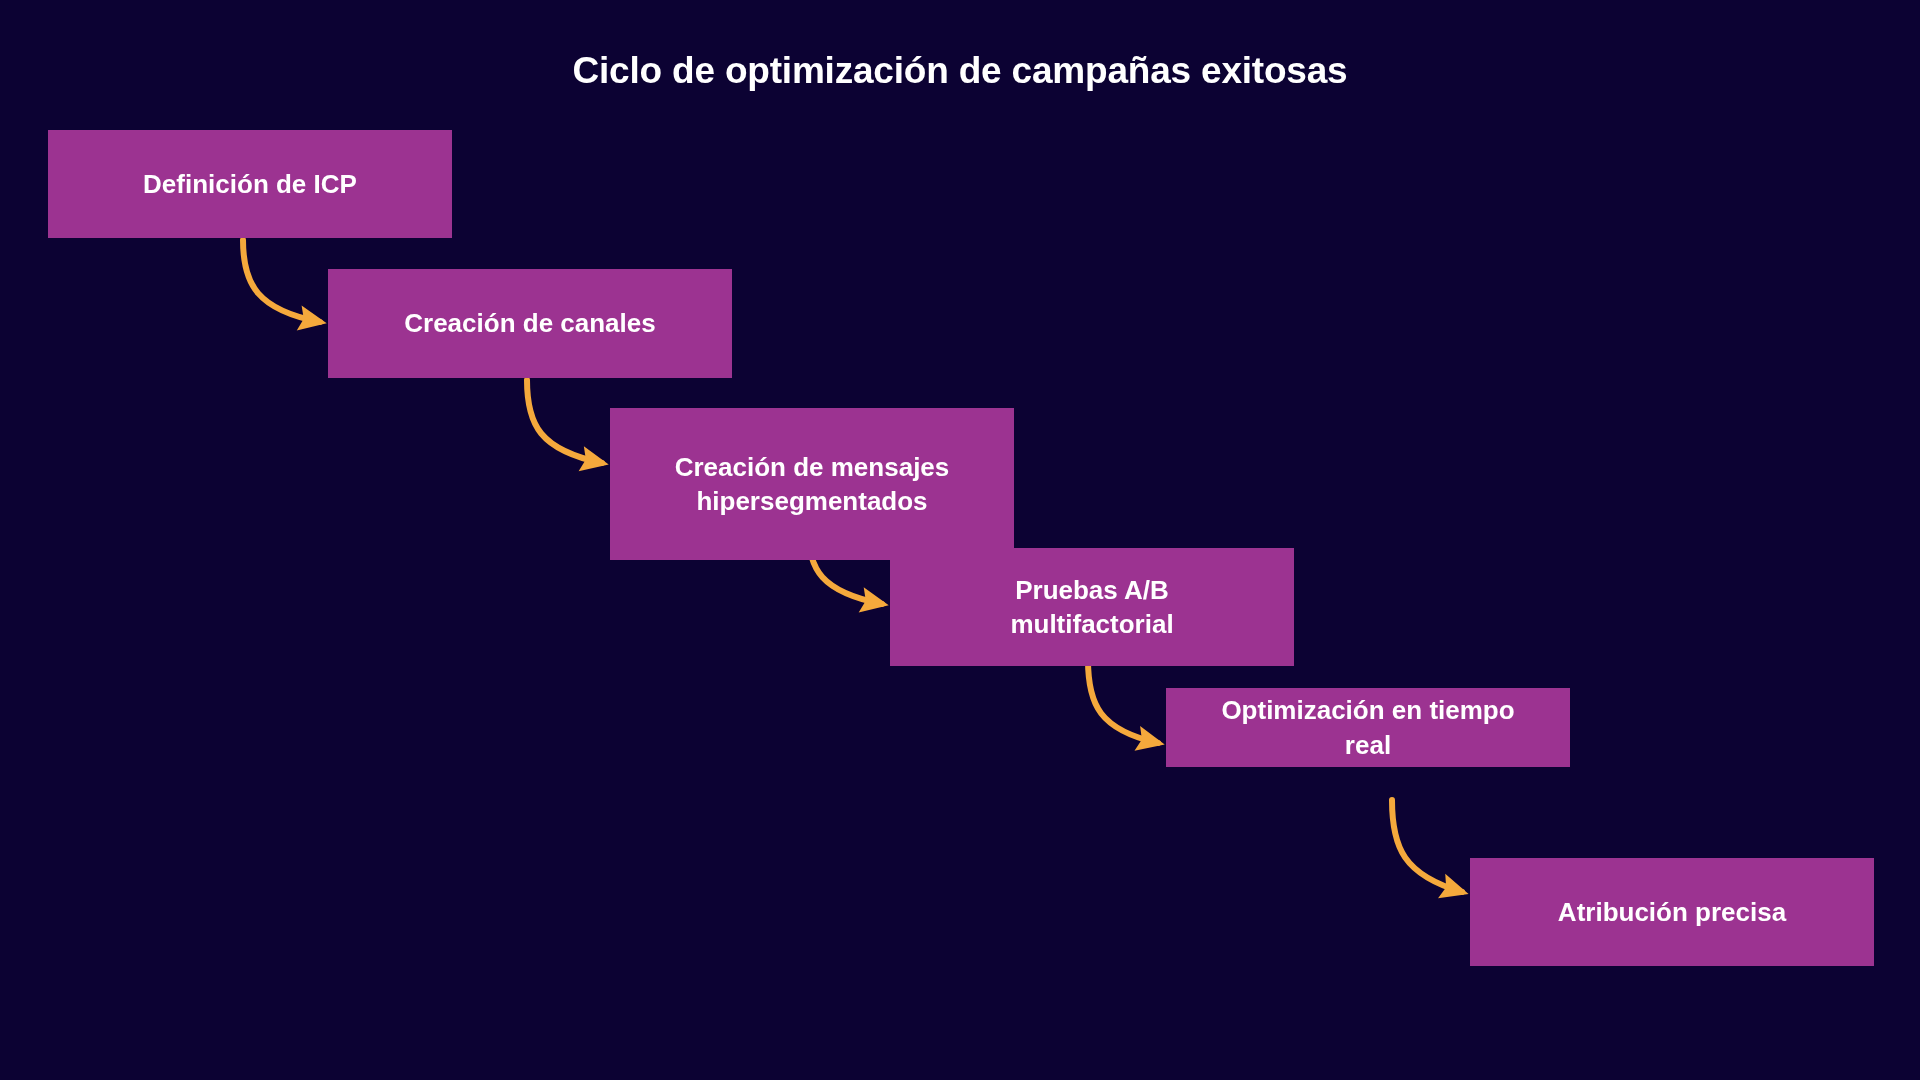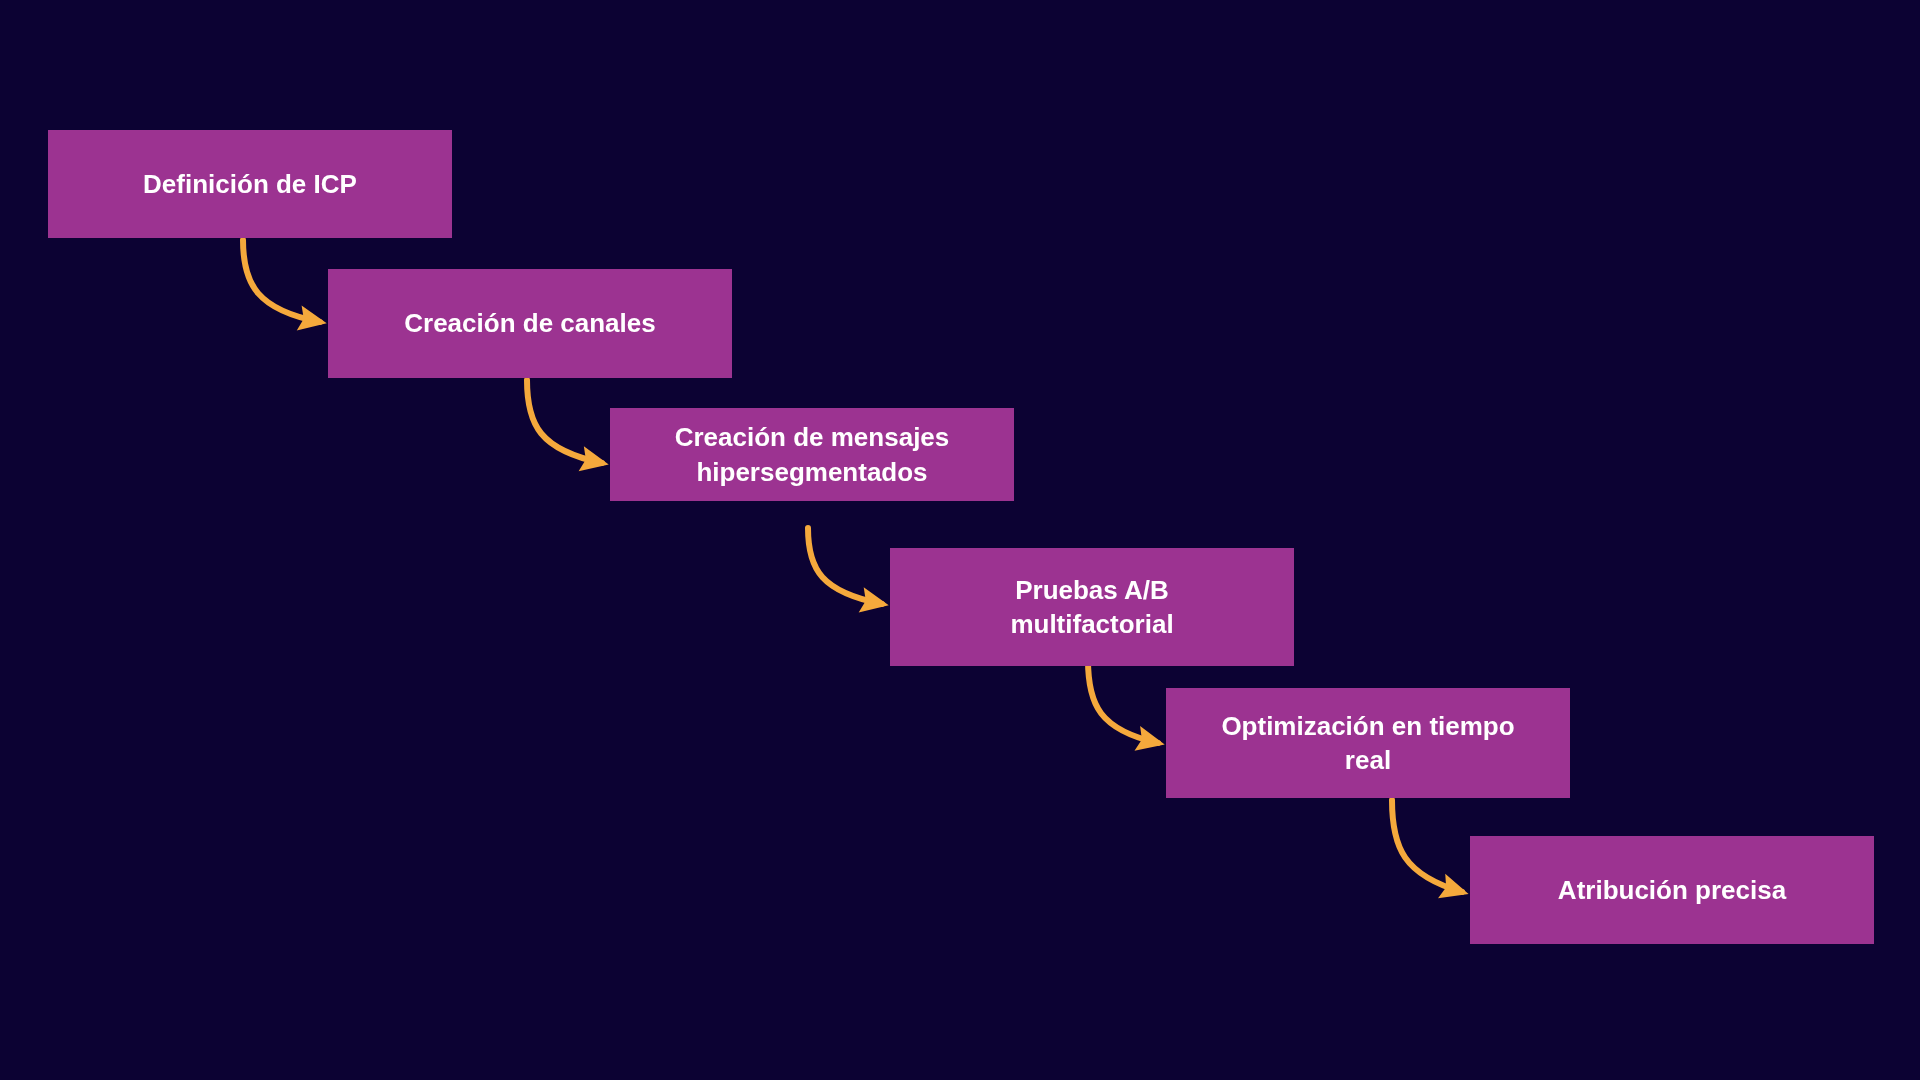--- a/index.html
+++ b/index.html
@@ -57,20 +57,21 @@
     width: 1920px;
     height: 1080px;
     pointer-events: none;
   }
 </style>
 </head>
 <body>
 
 <div id="canvas">
 
+  <div id="diagram-title">Ciclo de optimización de campañas exitosas</div>
 
   <svg id="arrow-layer" viewBox="0 0 1920 1080" xmlns="http://www.w3.org/2000/svg">
       <defs>
         <marker id="arrowhead" viewBox="0 0 10 10" refX="7.2" refY="5" markerWidth="5.2" markerHeight="5.2" orient="auto-start-reverse" markerUnits="strokeWidth">
           <path d="M 0.4 0.9 L 9.4 5 L 0.4 9.1 L 1.9 5 Z" fill="#f5a93c"></path>
         </marker>
       </defs>
       <path d="M 243 240 C 243 285, 258 310, 320 322" fill="none" stroke="#f5a93c" stroke-width="6" stroke-linecap="round" marker-end="url(#arrowhead)"></path>
       <path d="M 527 380 C 527 425, 540 450, 602 463" fill="none" stroke="#f5a93c" stroke-width="6" stroke-linecap="round" marker-end="url(#arrowhead)"></path>
       <path d="M 808 528 C 808 570, 822 592, 882 604" fill="none" stroke="#f5a93c" stroke-width="6" stroke-linecap="round" marker-end="url(#arrowhead)"></path>
@@ -78,30 +79,30 @@
       <path d="M 1392 800 C 1392 848, 1404 875, 1462 892" fill="none" stroke="#f5a93c" stroke-width="6" stroke-linecap="round" marker-end="url(#arrowhead)"></path>
     </svg>
 
   <div id="node-layer">
       <div class="node" style="left: 48px; top: 130px; width: 404px; height: 108px; background: rgb(156, 51, 145);">
         <span class="node-label" style="color: rgb(255, 255, 255);">Definición de ICP</span>
       </div>
       <div class="node" style="left: 328px; top: 269px; width: 404px; height: 109px; background: rgb(156, 51, 145);">
         <span class="node-label" style="color: rgb(255, 255, 255);">Creación de canales</span>
       </div>
-      <div class="node" style="left: 610px; top: 408px; width: 404px; height: 93px; background: rgb(156, 51, 145);">
+      <div class="node" style="left: 610px; top: 408px; width: 404px; height: 152px; background: rgb(156, 51, 145);">
         <span class="node-label" style="color: rgb(255, 255, 255);">Creación de mensajes
 hipersegmentados</span>
       </div>
       <div class="node" style="left: 890px; top: 548px; width: 404px; height: 118px; background: rgb(156, 51, 145);">
         <span class="node-label" style="color: rgb(255, 255, 255);">Pruebas A/B
 multifactorial</span>
       </div>
-      <div class="node" style="left: 1166px; top: 688px; width: 404px; height: 110px; background: rgb(156, 51, 145);">
+      <div class="node" style="left: 1166px; top: 688px; width: 404px; height: 79px; background: rgb(156, 51, 145);">
         <span class="node-label" style="color: rgb(255, 255, 255);">Optimización en tiempo
 real</span>
       </div>
-      <div class="node" style="left: 1470px; top: 836px; width: 404px; height: 108px; background: rgb(156, 51, 145);">
+      <div class="node" style="left: 1470px; top: 858px; width: 404px; height: 108px; background: rgb(156, 51, 145);">
         <span class="node-label" style="color: rgb(255, 255, 255);">Atribución precisa</span>
       </div>
     </div>
 
 </div>
 
 </body></html>

